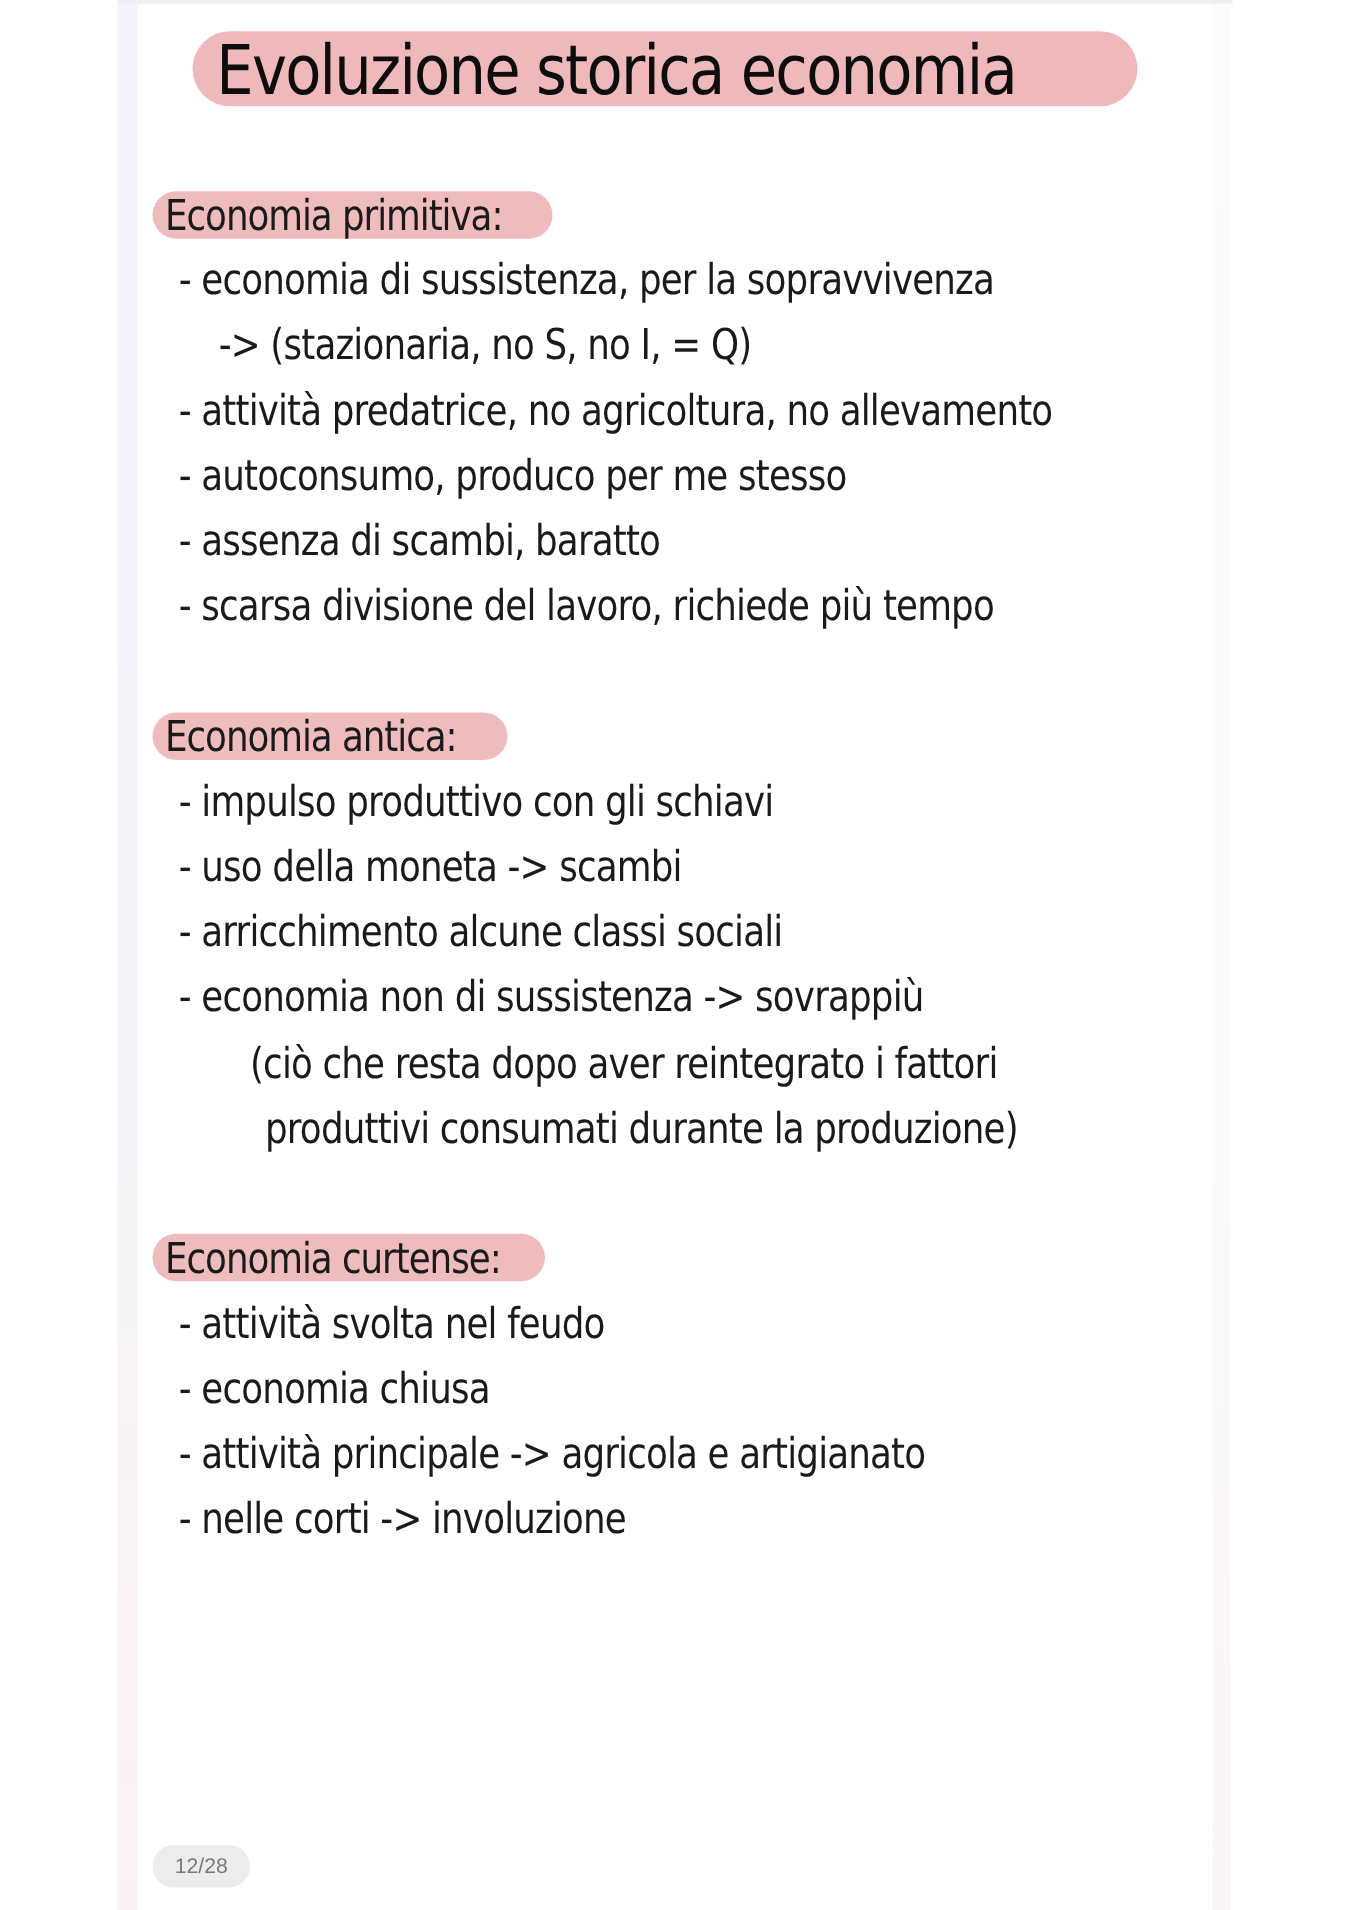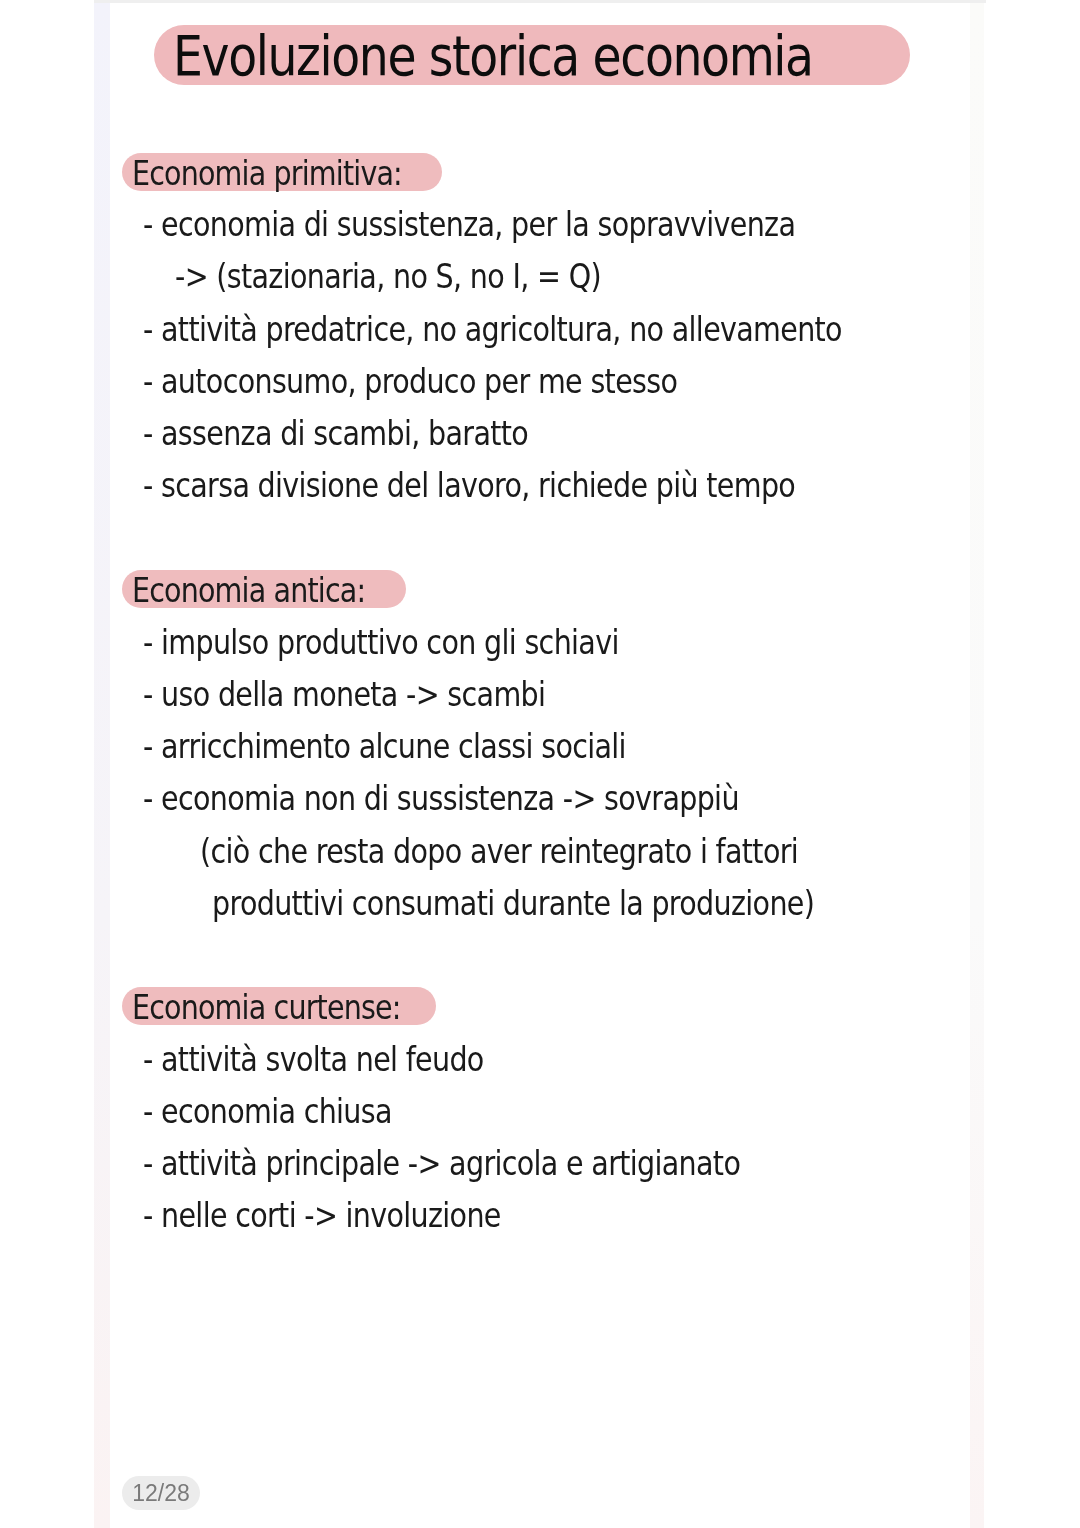--- a/index.html
+++ b/index.html
@@ -104,21 +104,21 @@
     .page-counter {
       position: absolute;
       left: 122px;
       top: 1476px;
       width: 78px;
       height: 34px;
       border-radius: 17px;
       background: #ececec;
       color: #7a7a7a;
       font-family: "Liberation Sans", sans-serif;
-      font-size: 23px;
+      font-size: 17px;
       line-height: 34px;
       text-align: center;
     }
   </style>
 </head>
 <body>
 
 <div class="page"></div>
 <div class="page-edge-left"></div>
 <div class="page-edge-right"></div>

